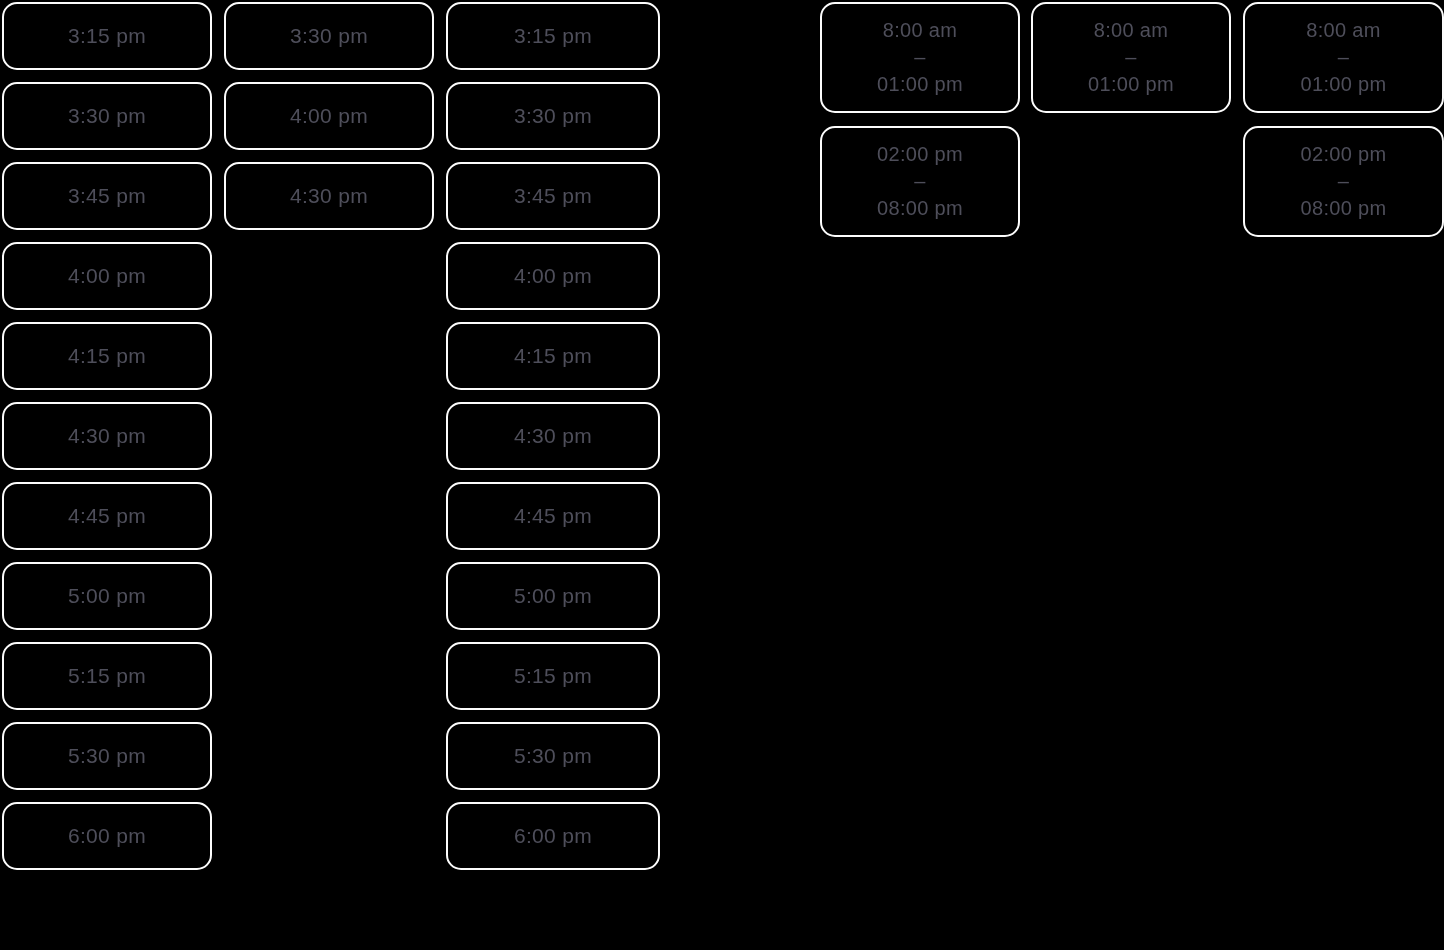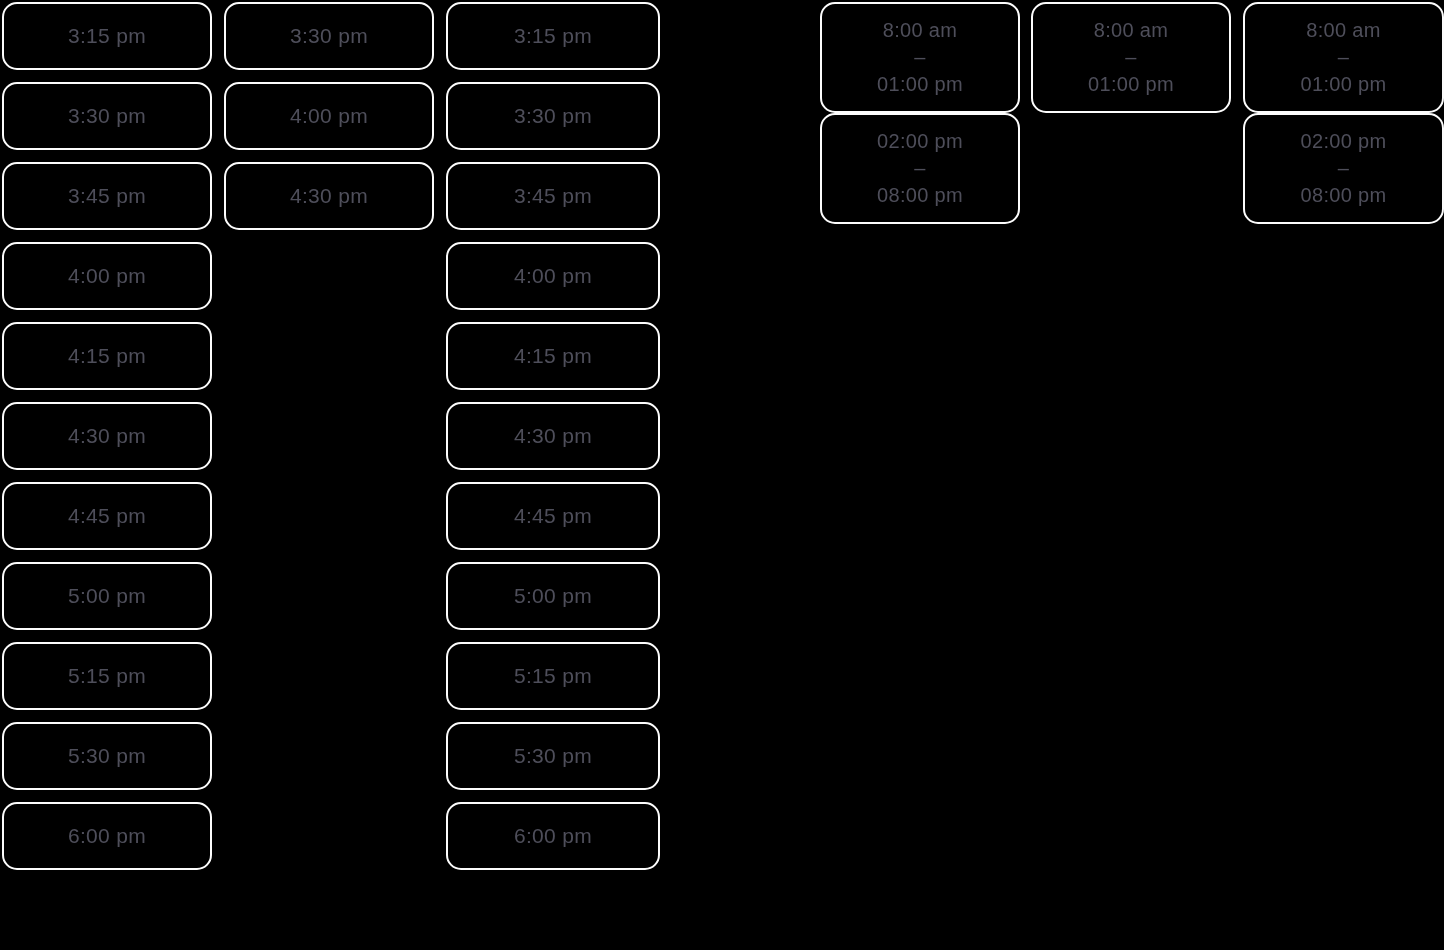--- a/index.html
+++ b/index.html
@@ -37,20 +37,21 @@
     letter-spacing: 0.3px;
     display: flex;
     align-items: center;
     justify-content: center;
     cursor: pointer;
     padding: 10px;
   }
   .range-btn {
     box-sizing: border-box;
     height: 111px;
+    margin-bottom: 13px;
     background: #000000;
     border: 2px solid #fcfcfc;
     border-radius: 15px;
     color: #4e4e5a;
     font-family: inherit;
     font-size: 20px;
     letter-spacing: 0.3px;
     line-height: 27px;
     display: flex;
     flex-direction: column;

